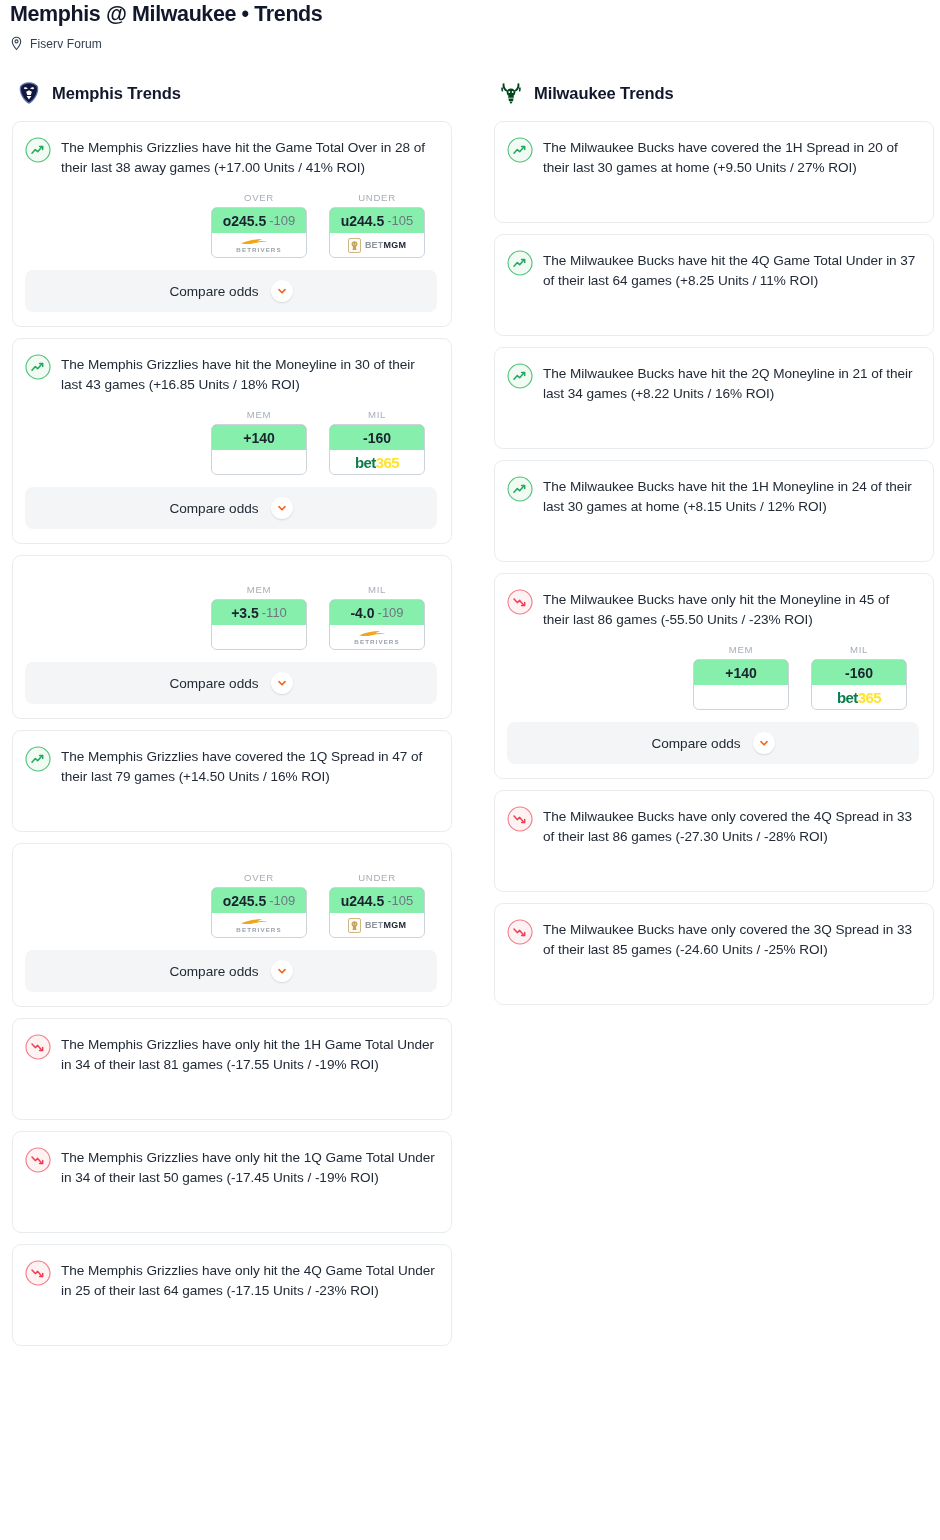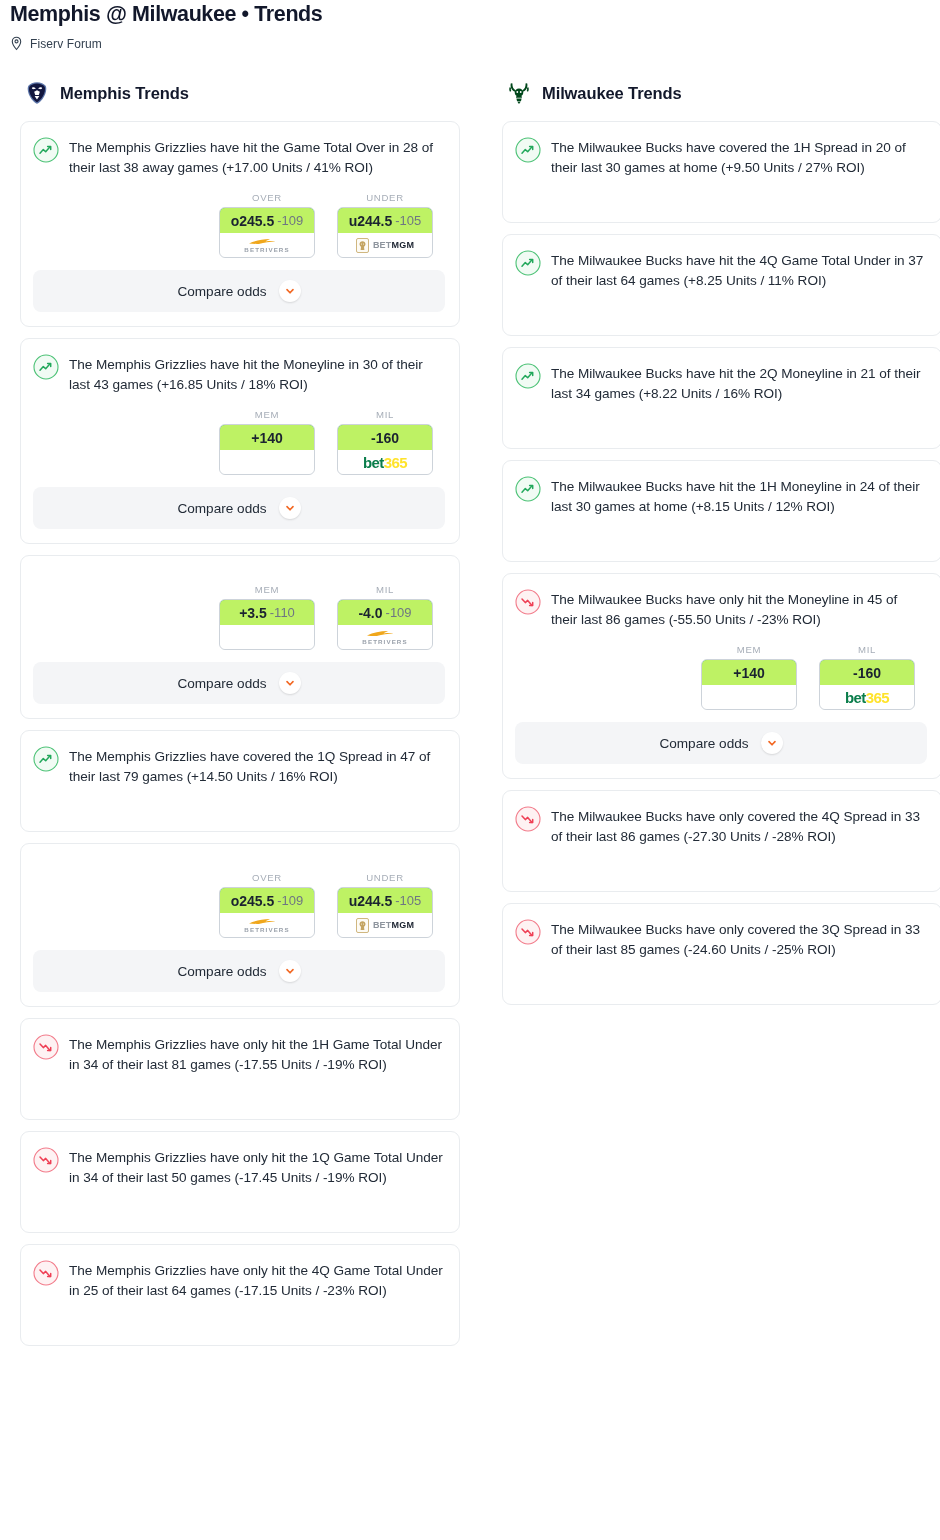--- a/index.html
+++ b/index.html
@@ -24,21 +24,21 @@
     align-items: center;
     gap: 7px;
     margin-top: 8px;
   }
   .pin-icon { width: 13px; height: 15px; flex: 0 0 13px; display:block; }
   .venue-text { font-size: 12px; color: #33404f; letter-spacing: 0.1px; }
 
   .columns {
     display: flex;
     gap: 42px;
-    padding: 0 20px;
+    padding: 0 12px;
     margin-top: 28px;
     align-items: flex-start;
   }
   .col { width: 440px; flex: 0 0 440px; }
 
   .col-head {
     display: flex;
     align-items: center;
     gap: 10px;
     margin-bottom: 14px;
@@ -100,21 +100,21 @@
   }
   .odds-value {
     border: 1px solid #2fae5c;
     border-radius: 6px 6px 0 0;
     margin: -1px;
     height: 27px;
     display: flex;
     align-items: center;
     justify-content: center;
     gap: 3px;
-    background: #bef264;
+    background: #86efac;
   }
   .odds-line { font-size: 14px; font-weight: bold; color: #1b2330; }
   .odds-price { font-size: 13px; color: #6e7682; }
   .odds-book {
     height: 24px;
     display: flex;
     align-items: center;
     justify-content: center;
     background: #fff;
     border-radius: 0 0 6px 6px;

